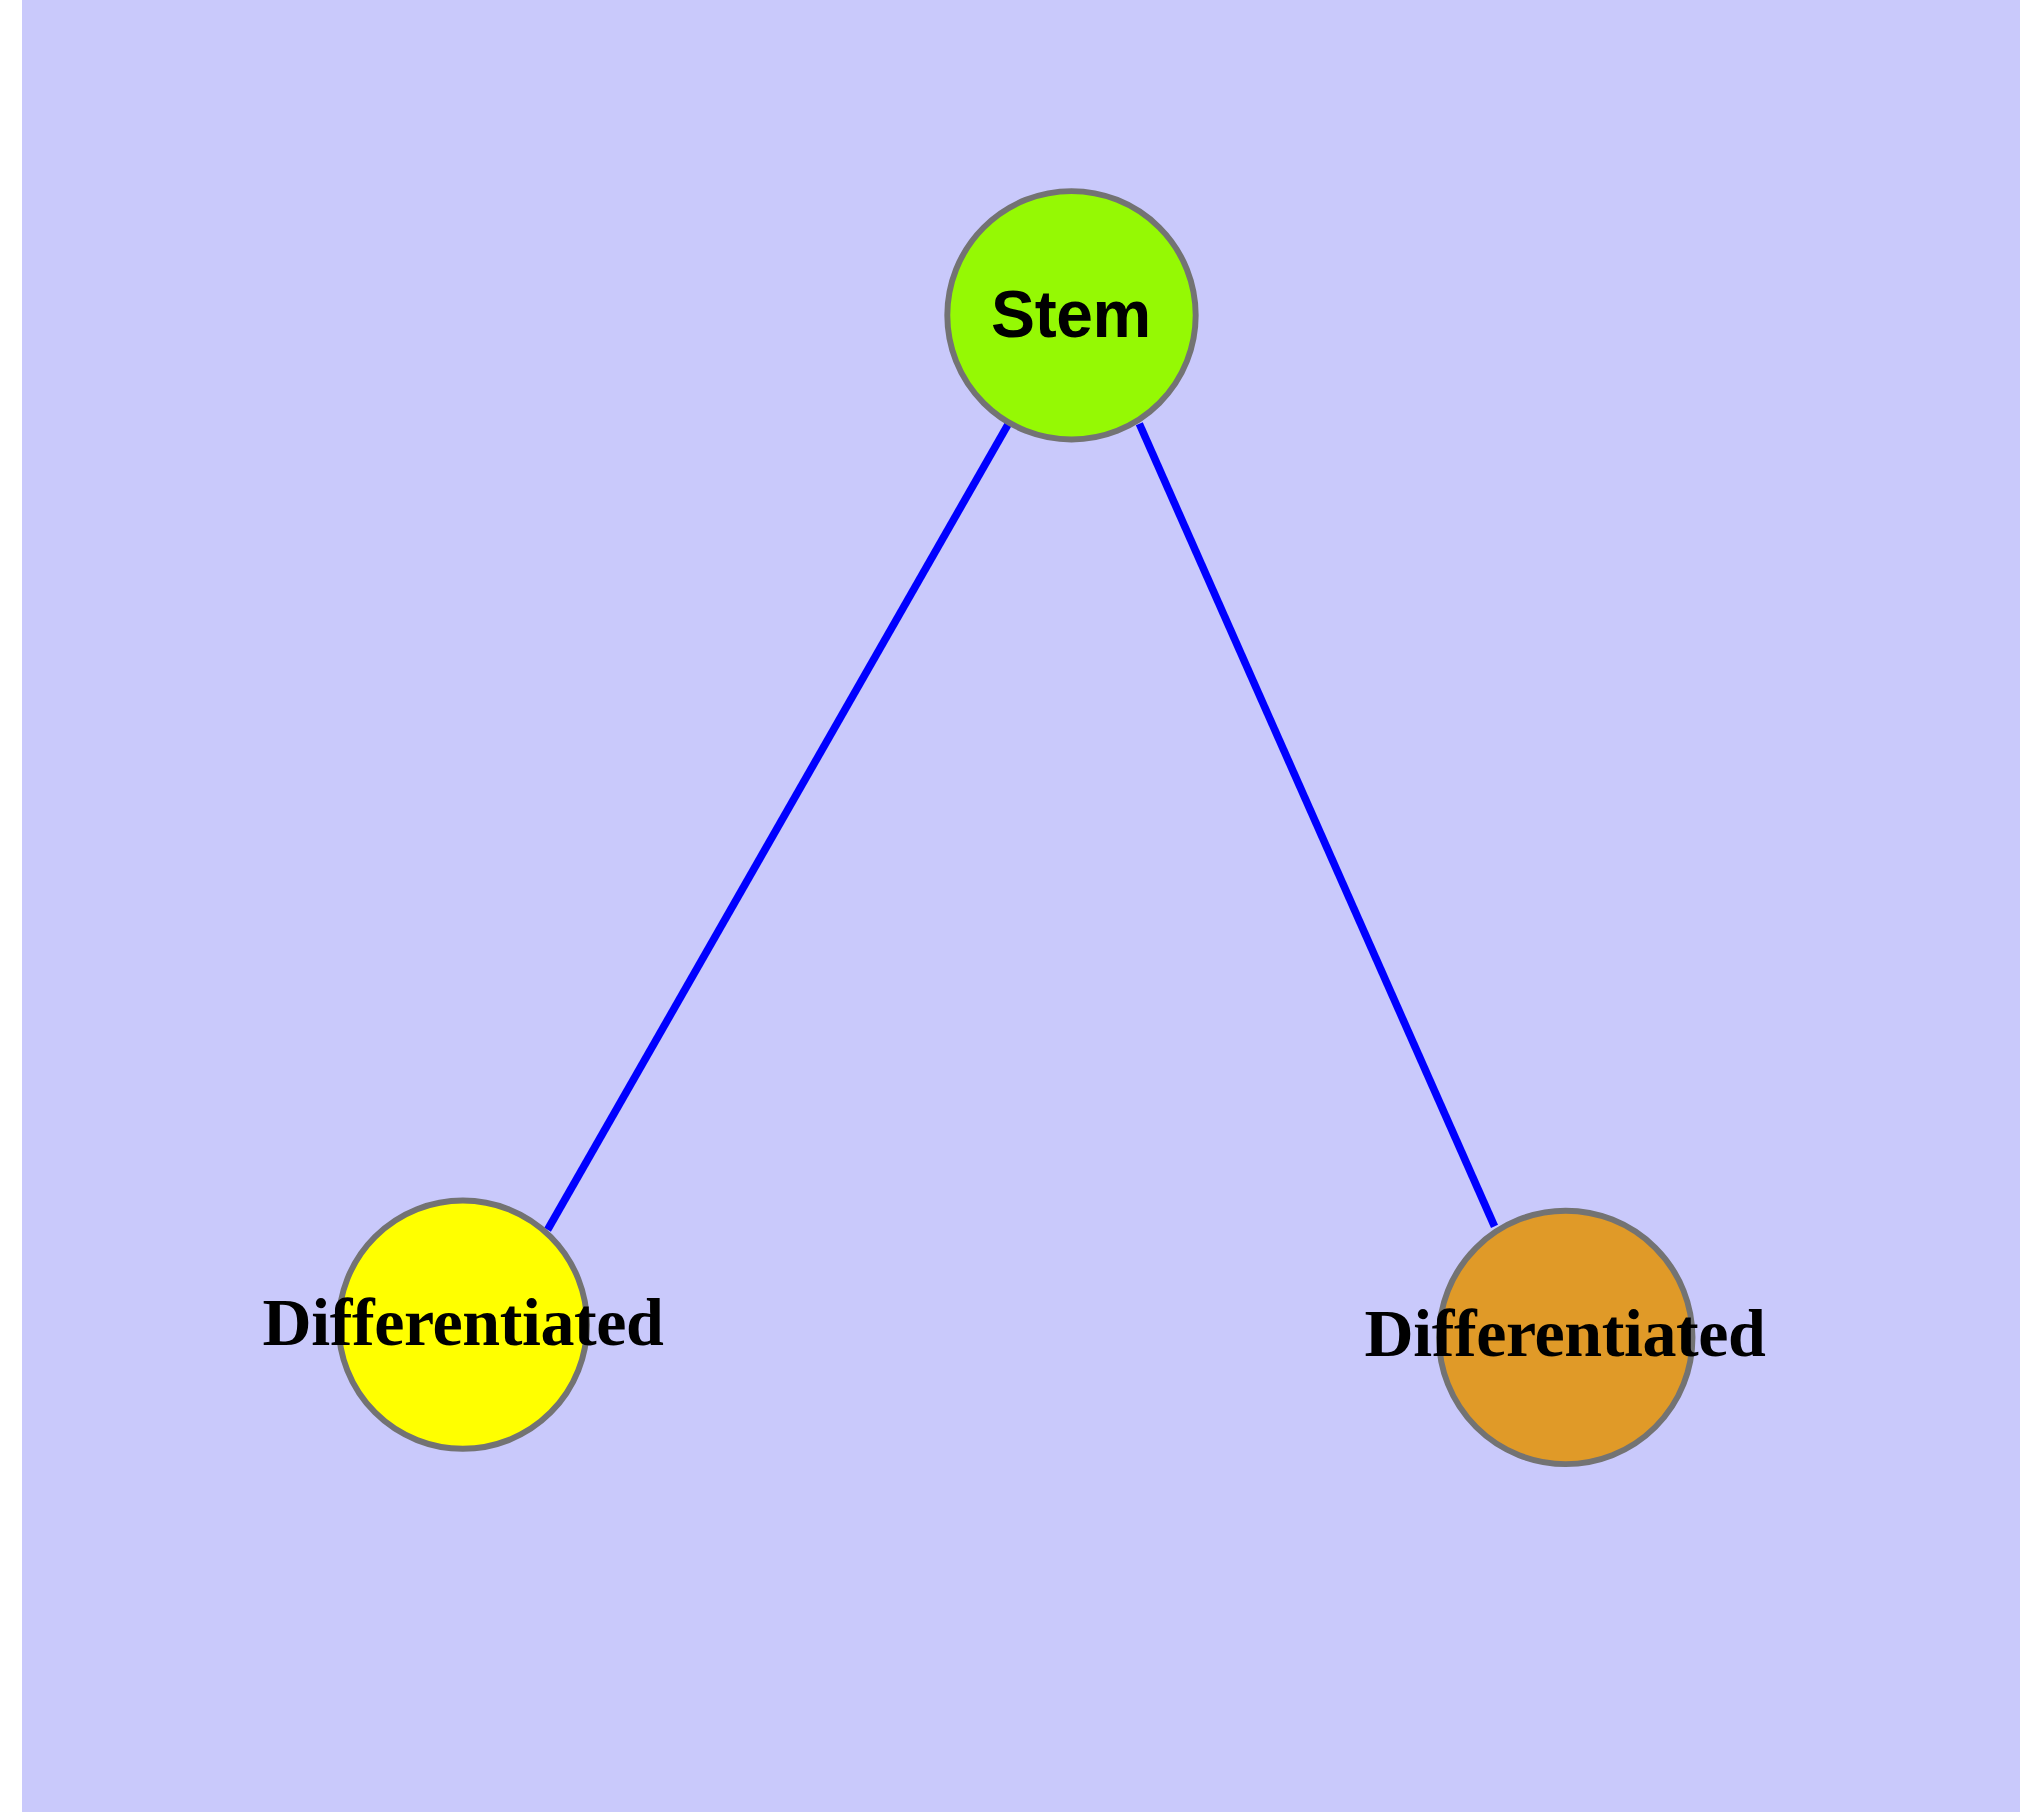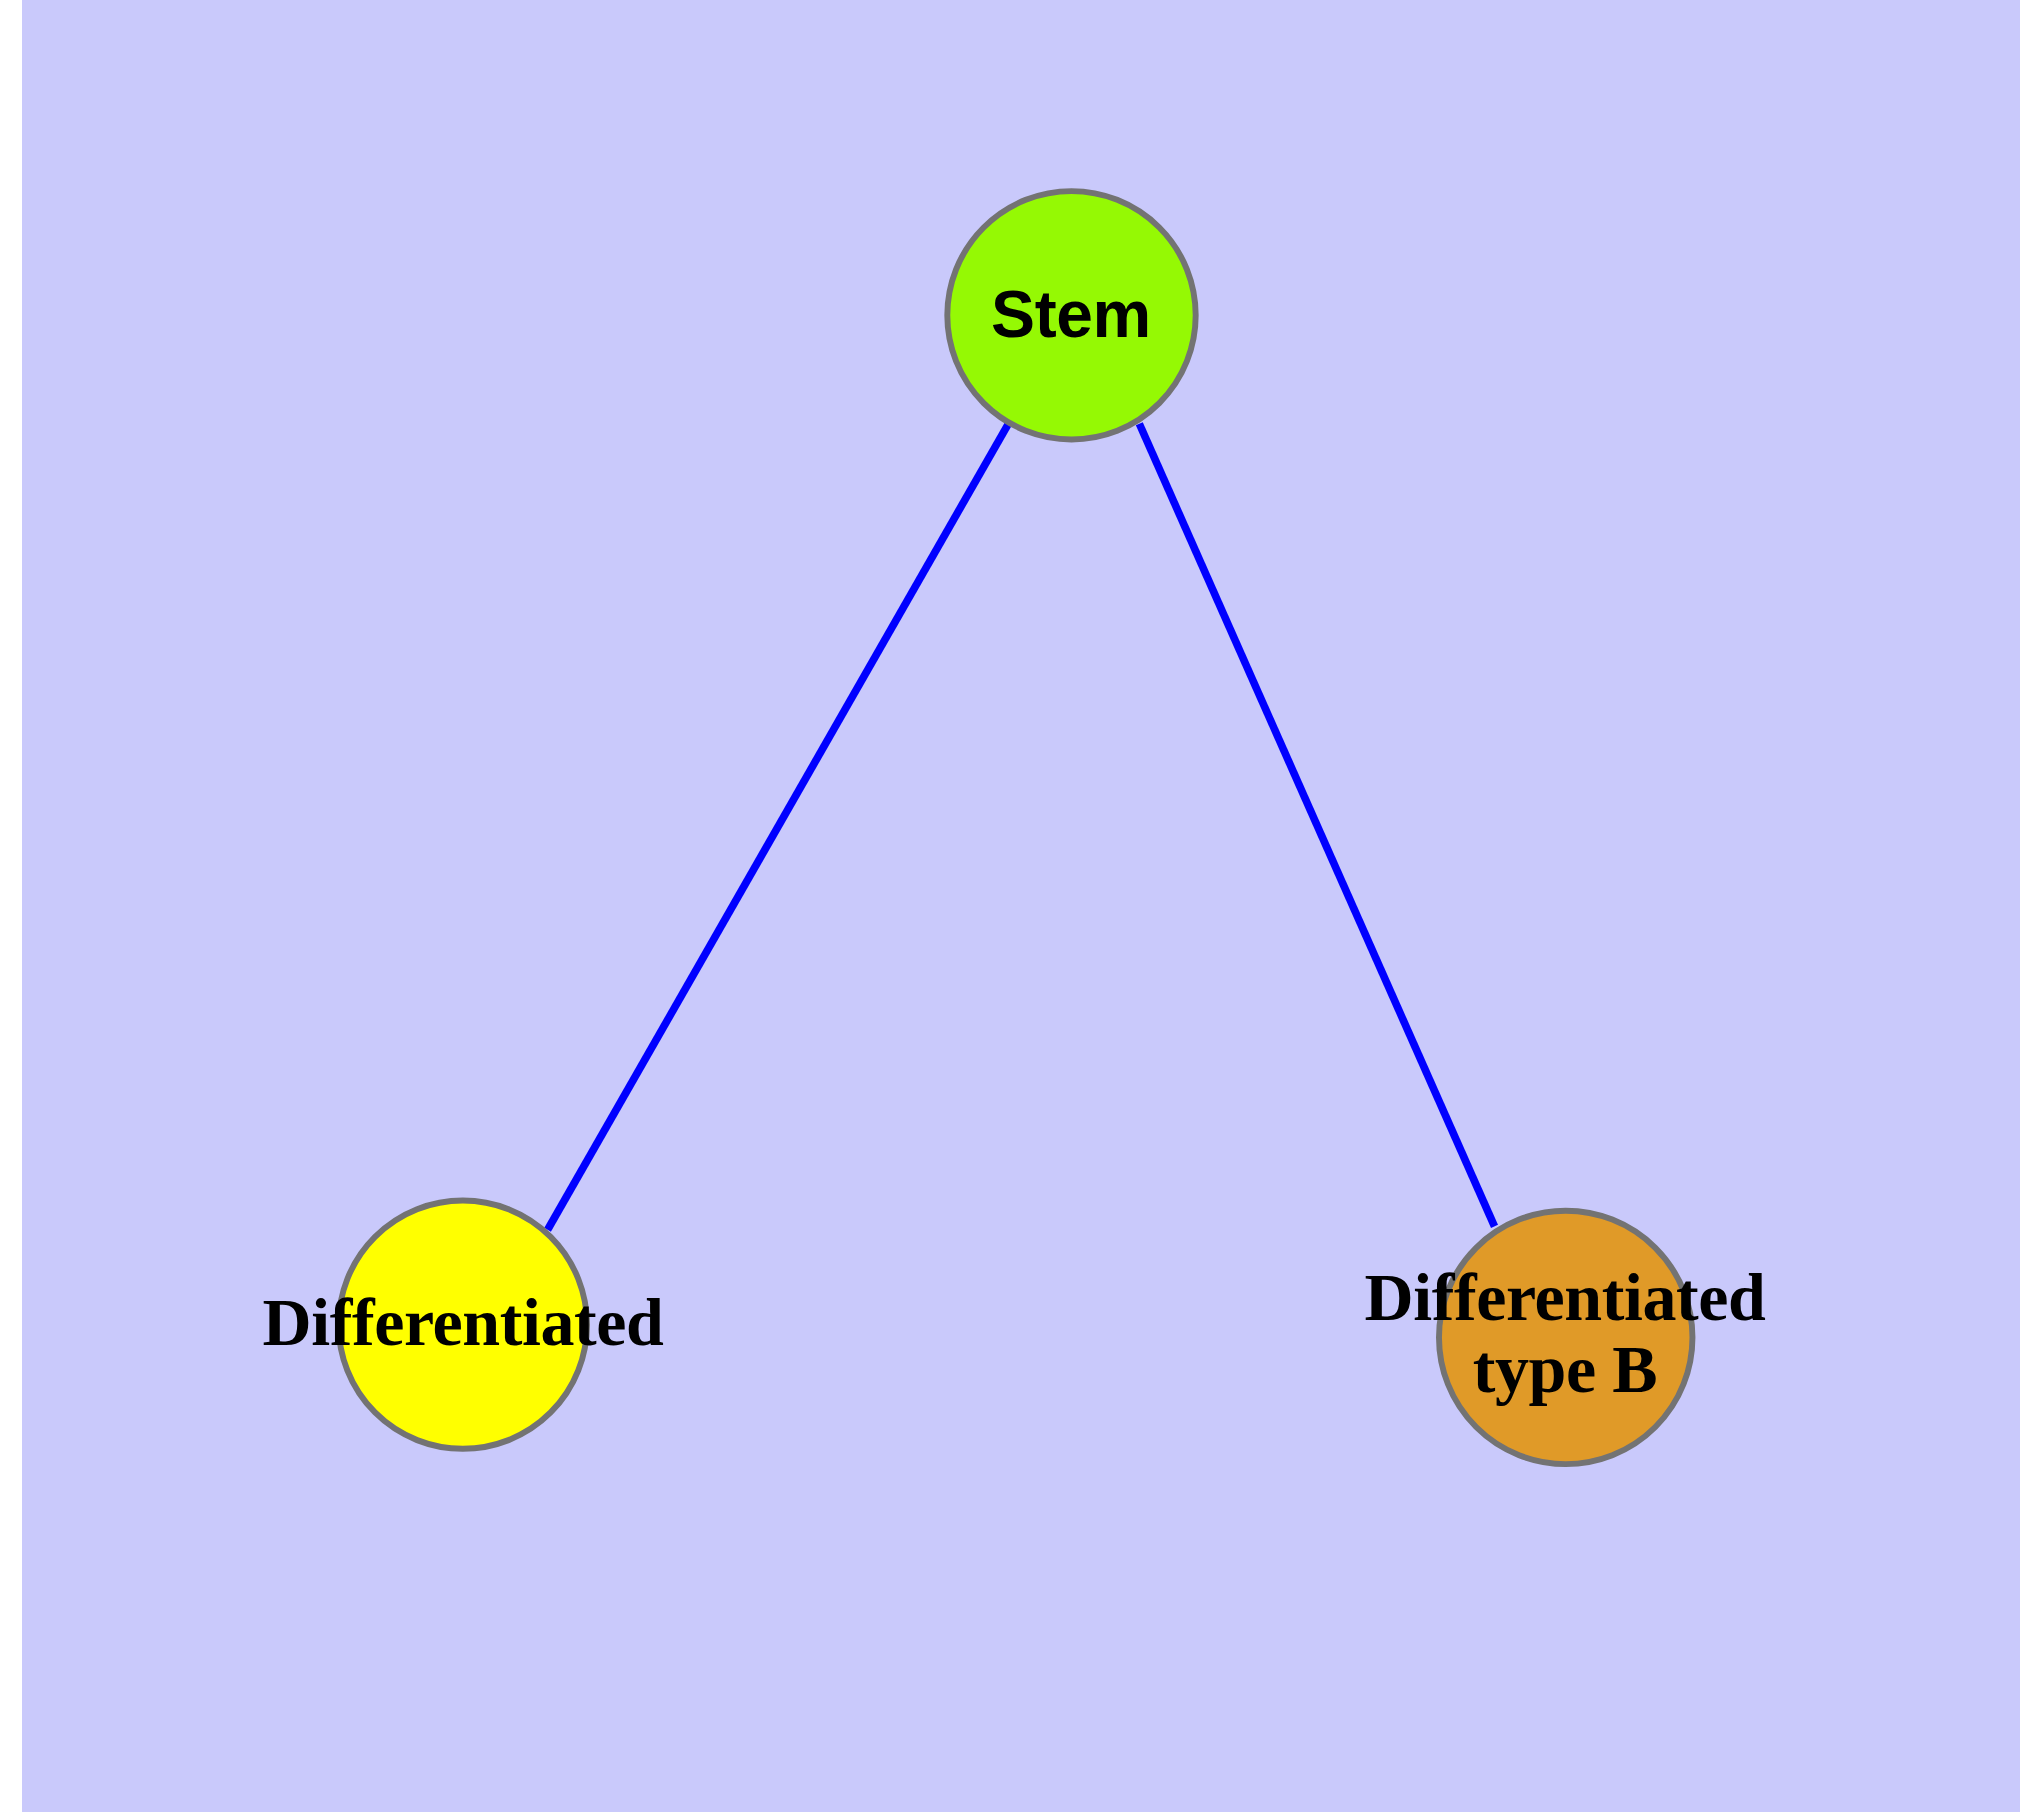--- a/index.html
+++ b/index.html
@@ -64,17 +64,17 @@
     <g id="nodes-layer">
         <circle cx="1238" cy="372" r="146.5" fill="#95f904" stroke="#737373" stroke-width="7"></circle>
         <circle cx="520" cy="1563" r="146.5" fill="#ffff00" stroke="#737373" stroke-width="7"></circle>
         <circle cx="1821" cy="1578" r="149.5" fill="#e09a28" stroke="#737373" stroke-width="7"></circle>
       </g>
   </svg>
 
   <div id="labels-layer">
       <div class="node-label label-stem" style="left: 1049px; top: 315px; font-size: 66px; color: rgb(0, 0, 0);"><div>Stem</div></div>
       <div class="node-label label-diff" style="left: 441px; top: 1322px; font-size: 68px; color: rgb(0, 0, 0);"><div>Differentiated</div></div>
-      <div class="node-label label-diff" style="left: 1543px; top: 1333px; font-size: 68px; color: rgb(0, 0, 0);"><div>Differentiated</div><div>type B</div></div>
+      <div class="node-label label-diff" style="left: 1543px; top: 1333px; font-size: 68px; color: rgb(0, 0, 0);"><div>Differentiated</div></div>
     </div>
 
 </div>
 
 
 </body></html>

